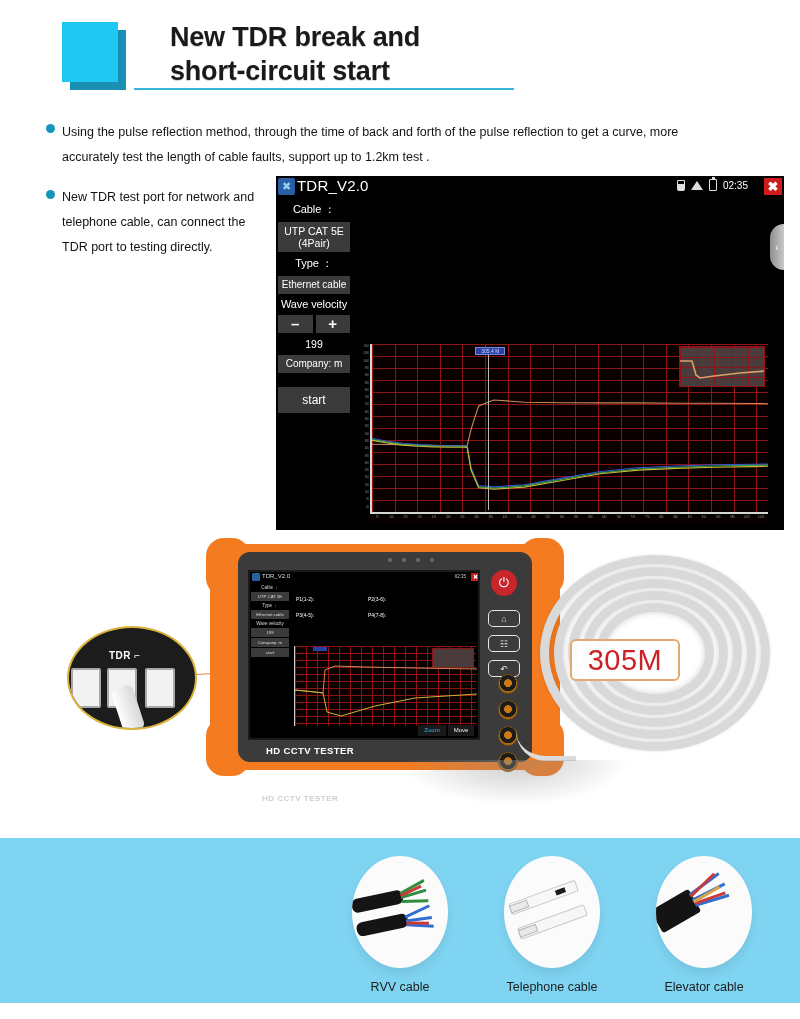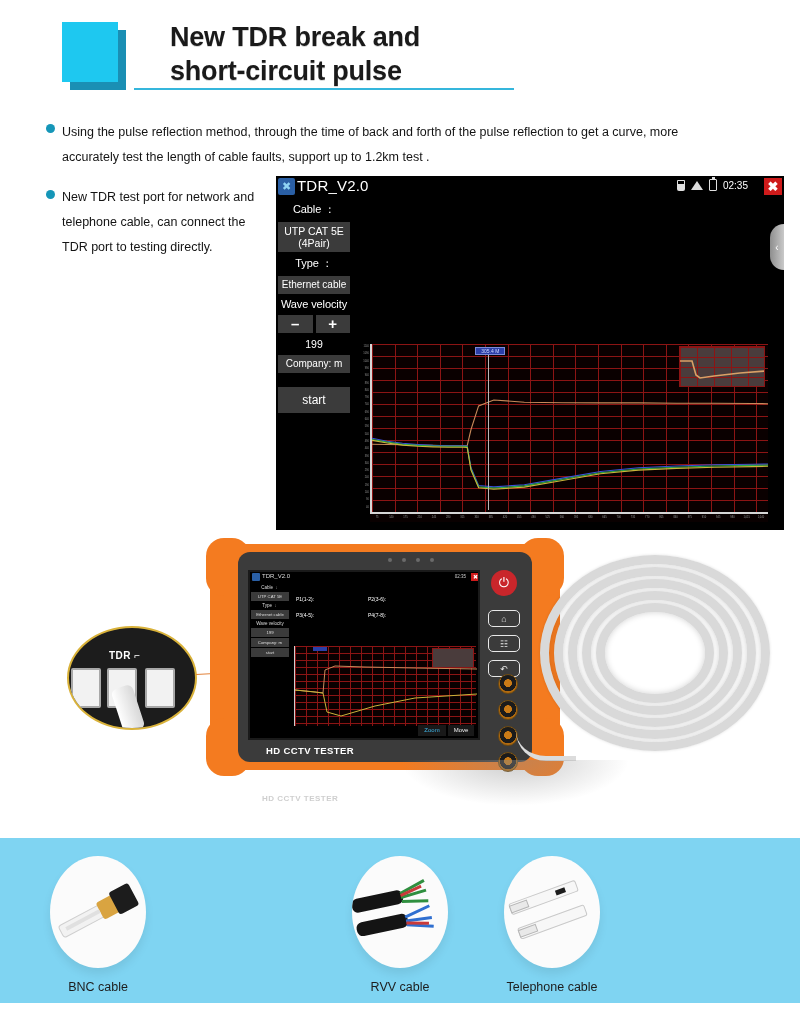--- a/index.html
+++ b/index.html
@@ -352,21 +352,21 @@
   #footer-strip { position:absolute; left:0; top:1003px; width:800px; height:16px; background:#fff; }
 </style>
 </head>
 <body>
 
 <div id="header">
   <div id="hdr-block-shadow"></div>
   <div id="hdr-block"></div>
   <div id="hdr-title">
     <span>New TDR break and</span>
-    <span class="l2">short-circuit pulse</span>
+    <span class="l2">short-circuit start</span>
   </div>
   <div id="hdr-rule"></div>
 </div>
 
 <div id="b1-dot" class="bullet-dot"></div>
 <div id="b1-text" class="bullet-text">Using the pulse reflection method, through the time of back and forth of the pulse reflection to get a curve, more accurately test the length of cable faults, support up to 1.2km test .</div>
 <div id="b2-dot" class="bullet-dot"></div>
 <div id="b2-text" class="bullet-text">New TDR test port for network and telephone cable, can connect the TDR port to testing directly.</div>
 
 <div id="tdr-panel">
@@ -570,41 +570,29 @@
     </div>
   </div>
 
   <div id="coil">
     <div class="coil-ring" style="left:0;top:0;width:230px;height:196px;"></div>
     <div class="coil-ring" style="left:14px;top:12px;width:202px;height:172px;"></div>
     <div class="coil-ring" style="left:28px;top:24px;width:174px;height:148px;"></div>
     <div class="coil-ring" style="left:42px;top:36px;width:146px;height:124px;"></div>
     <div class="coil-ring" style="left:56px;top:48px;width:118px;height:100px;"></div>
     <div id="coil-tail"></div>
+    <div id="badge-305">305M</div>
   </div>
 </div>
 
 <div id="dev-shadow"></div>
 <div id="refl-text">HD CCTV TESTER</div>
 
 <div id="gallery">
 
-  <div id="gal0" class="gal-item">
-    <div class="gal-oval">
-      <svg width="96" height="112" viewBox="0 0 96 112">
-        <g transform="rotate(-28 48 56)">
-          <rect x="6" y="50" width="50" height="13" rx="3" fill="#f2f2f2" stroke="#cfcfcf"></rect>
-          <rect x="50" y="47" width="26" height="19" rx="3" fill="#d9a441"></rect>
-          <rect x="66" y="44" width="22" height="25" rx="3" fill="#1c1c1c"></rect>
-          <rect x="12" y="54" width="38" height="4" fill="#e0e0e0"></rect>
-        </g>
-      </svg>
-    </div>
-    <div class="gal-cap">BNC cable</div>
-  </div>
 
 
   <div id="gal3" class="gal-item">
     <div class="gal-oval">
       <svg width="96" height="112" viewBox="0 0 96 112">
         <g transform="rotate(-20 48 56)">
           <rect x="10" y="34" width="70" height="11" rx="2" fill="#f7f7f7" stroke="#c9c9c9"></rect>
           <rect x="10" y="36" width="18" height="7" fill="#e9e9e9" stroke="#b5b5b5"></rect>
           <rect x="10" y="60" width="70" height="11" rx="2" fill="#f7f7f7" stroke="#c9c9c9"></rect>
           <rect x="10" y="62" width="18" height="7" fill="#e9e9e9" stroke="#b5b5b5"></rect>
@@ -624,14 +612,27 @@
           <rect x="2" y="58" width="52" height="14" rx="6" fill="#141414"></rect>
           <path d="M52,62 l26,-6 M52,66 l26,2 M52,70 l26,7" stroke="#2f6fd0" stroke-width="3"></path>
           <path d="M52,40 l22,-5" stroke="#c93a3a" stroke-width="3"></path>
           <path d="M52,68 l22,5" stroke="#c93a3a" stroke-width="3"></path>
         </g>
       </svg>
     </div>
     <div class="gal-cap">RVV cable</div>
   </div>
 
+  <div id="gal4" class="gal-item">
+    <div class="gal-oval">
+      <svg width="96" height="112" viewBox="0 0 96 112">
+        <g transform="rotate(-30 48 56)">
+          <rect x="2" y="28" width="44" height="26" rx="3" fill="#141414"></rect>
+          <path d="M44,34 l36,-4 M44,40 l36,2 M44,46 l34,8" stroke="#2f6fd0" stroke-width="3"></path>
+          <path d="M44,36 l32,-8 M44,44 l32,6" stroke="#c93a3a" stroke-width="3"></path>
+          <path d="M44,42 l30,0" stroke="#d8a24a" stroke-width="3"></path>
+        </g>
+      </svg>
+    </div>
+    <div class="gal-cap">Elevator cable</div>
+  </div>
 </div>
 <div id="footer-strip"></div>
 
 </body></html>

